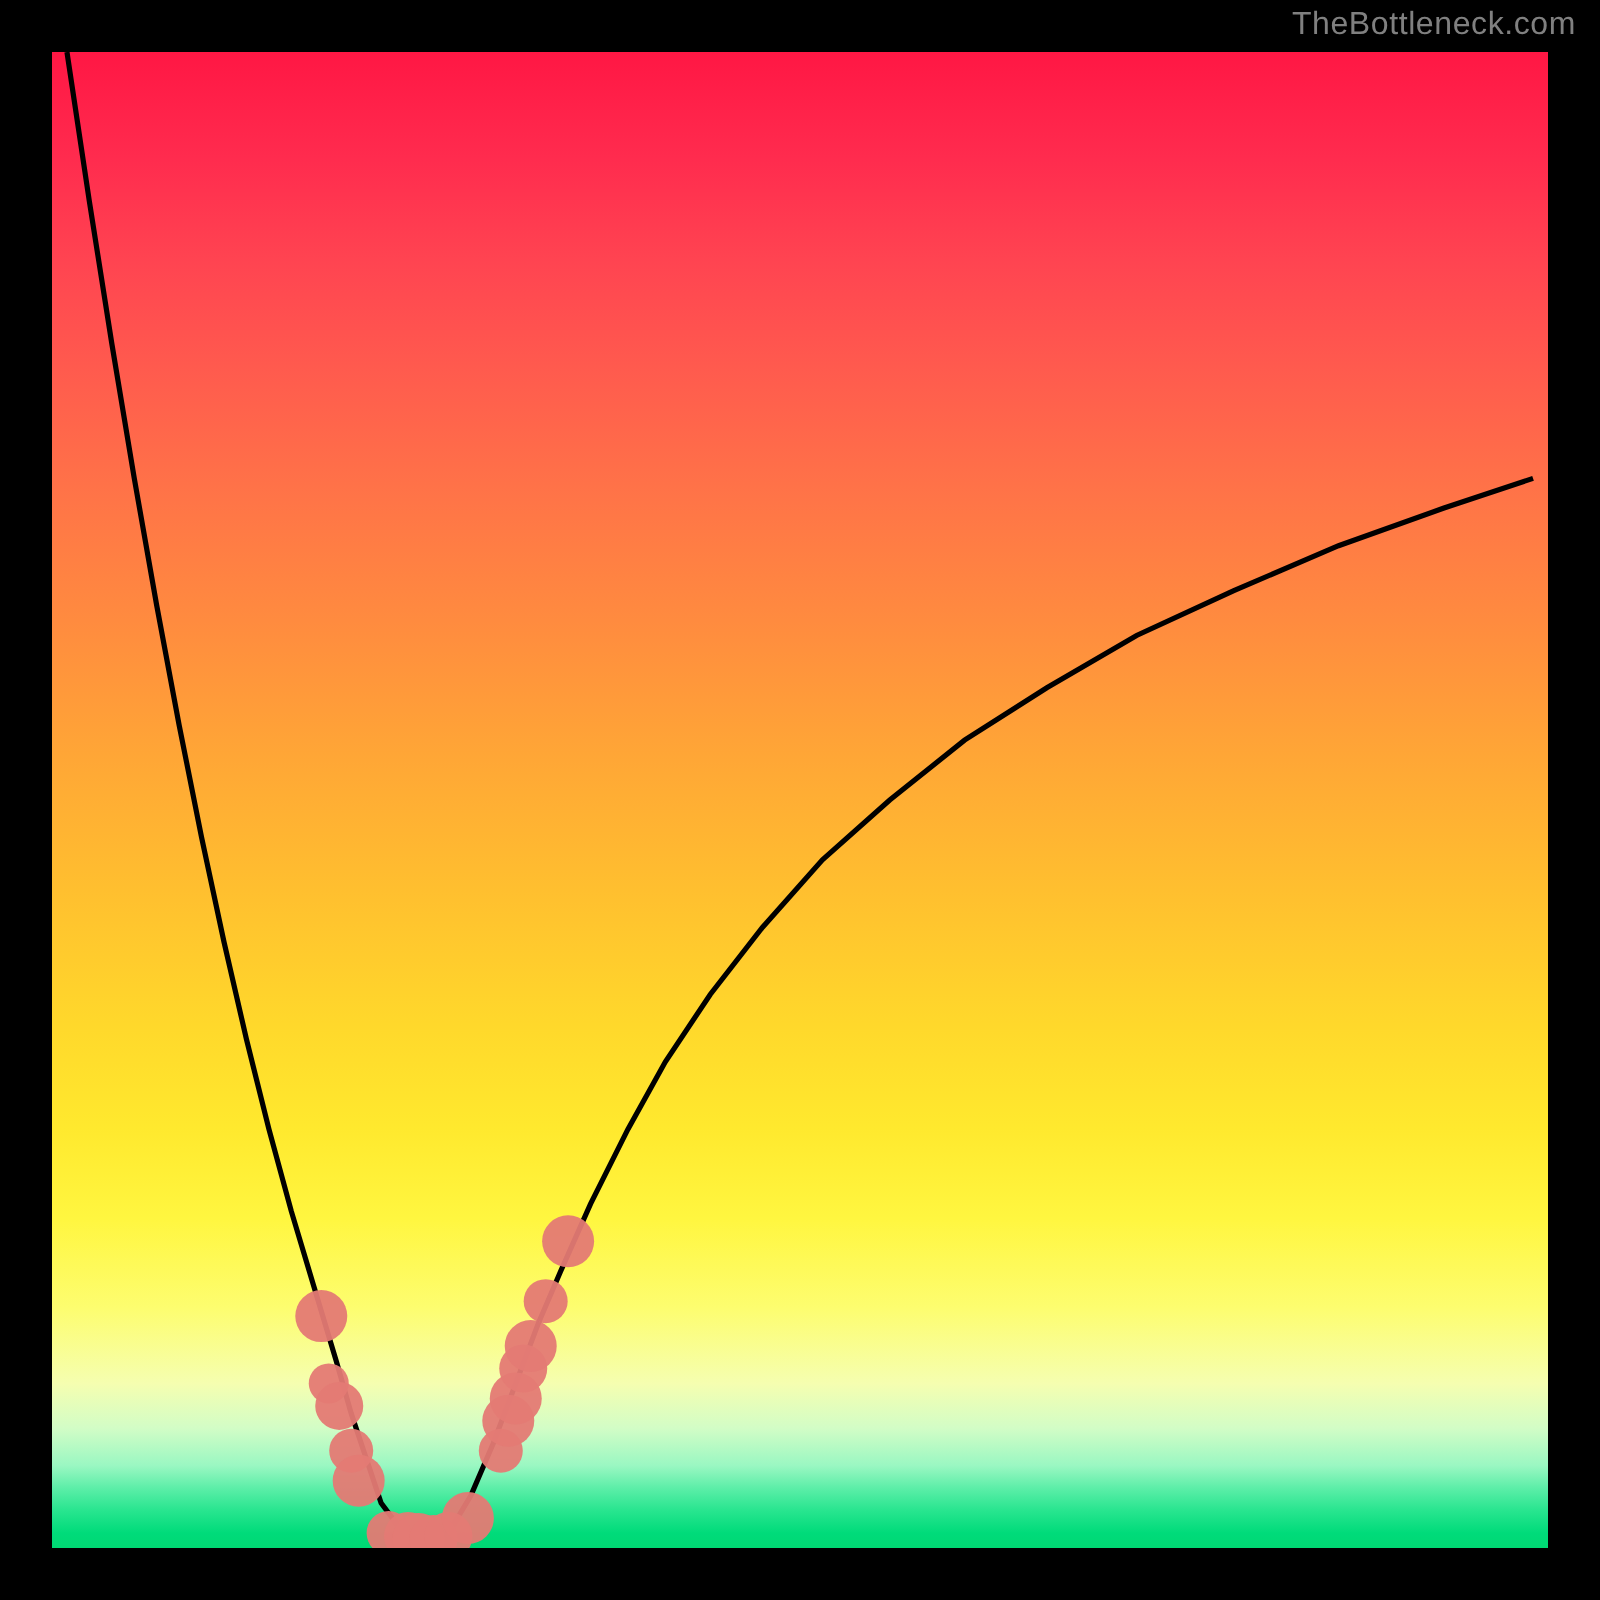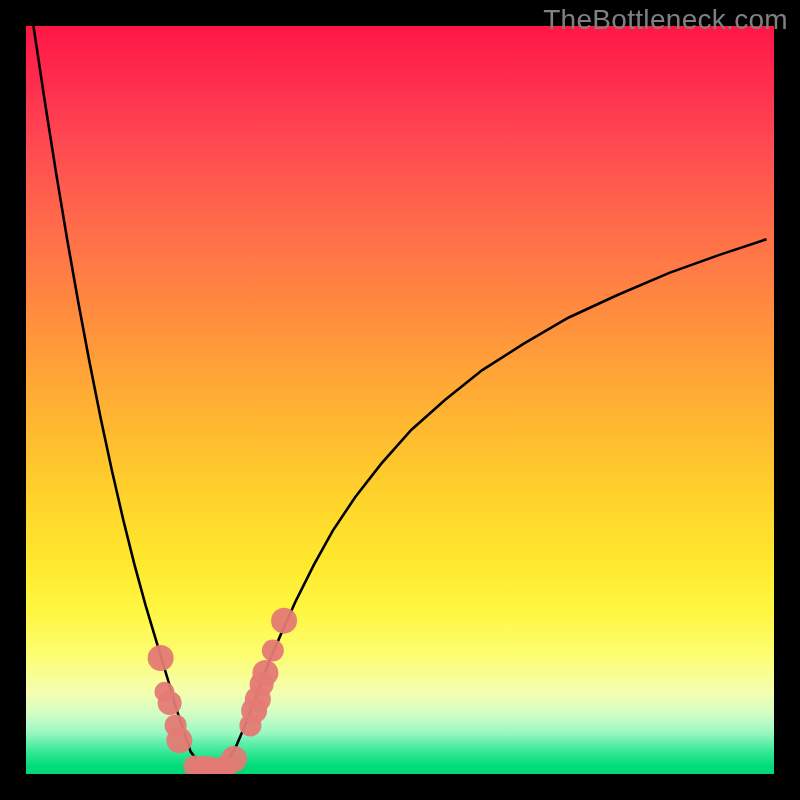--- a/index.html
+++ b/index.html
@@ -51,21 +51,21 @@
     left: 0;
     top: 0;
     width: 748px;
     height: 748px;
   }
   .watermark {
     position: absolute;
     top: 4px;
     right: 12px;
     color: #808080;
-    font-size: 28px;
+    font-size: 16px;
     font-weight: 500;
     letter-spacing: 0.3px;
     user-select: none;
   }
 </style>
 </head>
 <body>
 
 <div class="frame">
   <div class="plot-area">

